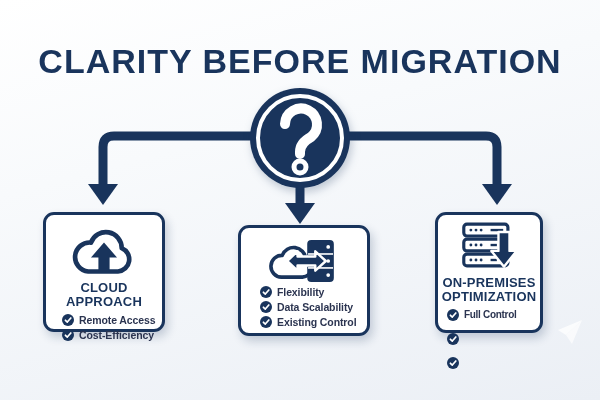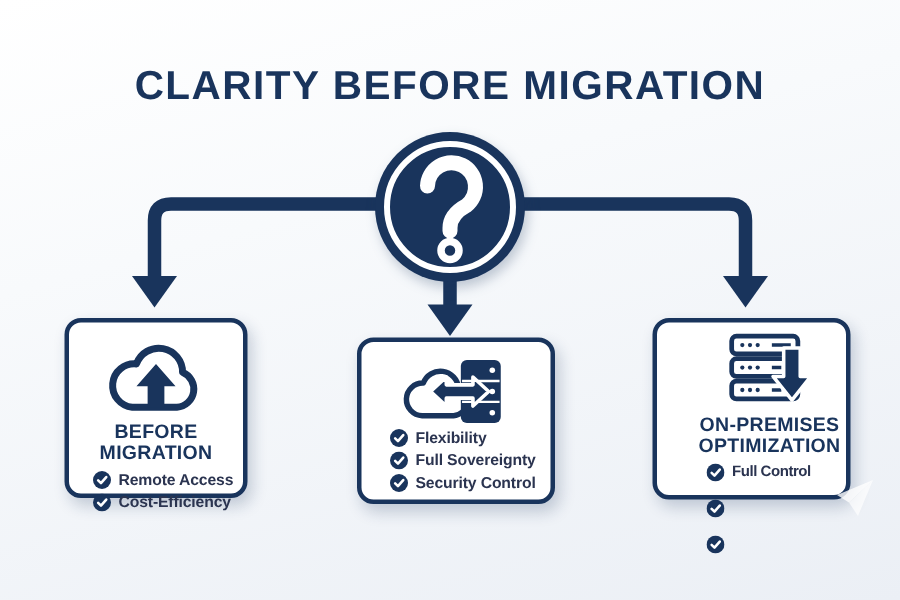--- a/index.html
+++ b/index.html
@@ -14,37 +14,37 @@
     font-family:"Liberation Sans","DejaVu Sans",sans-serif;
     width:600px;height:400px;overflow:hidden;
   }
   .canvas{
     position:relative;width:600px;height:400px;
     background:linear-gradient(165deg,var(--bg-top) 0%,#f8fafc 35%,var(--bg-bottom) 100%);
   }
   .page-title{
     position:absolute;top:42px;left:0;width:600px;
     text-align:center;
-    font-size:27px;font-weight:800;letter-spacing:1px;
+    font-size:34px;font-weight:800;letter-spacing:1px;
     color:var(--navy);
   }
   .connectors{position:absolute;top:0;left:0;color:var(--navy);}
   .q-circle{position:absolute;left:248px;top:86px;color:var(--navy);
     filter:drop-shadow(2px 4px 4px rgba(25,52,92,.25));}
   .branch-box{
     position:absolute;
     background:var(--box-bg);
     border:3px solid var(--navy);
     border-radius:11px;
     box-shadow:3px 5px 10px rgba(25,52,92,.22);
     display:flex;flex-direction:column;align-items:center;
   }
   .box-left{left:43px;top:212px;width:122px;height:120px;padding-top:9px;}
   .box-mid{left:238px;top:225px;width:132px;height:111px;padding-top:8px;}
-  .box-right{left:435px;top:212px;width:132px;height:121px;padding-top:6px;padding-left:24px;}
+  .box-right{left:435px;top:212px;width:108px;height:121px;padding-top:6px;}
   .box-icon{color:var(--navy);flex:0 0 auto;}
   .box-title{
     font-size:13px;font-weight:800;letter-spacing:.2px;
     color:var(--navy);text-align:center;line-height:1.1;
     margin:3px 0 4px 0;
   }
   .item-list{display:flex;flex-direction:column;gap:3px;align-self:stretch;}
   .box-left  .item-list{padding-left:16px;}
   .box-mid   .item-list{padding-left:19px;justify-content:center;}
   .box-right .item-list{padding-left:9px;gap:12px;}
@@ -77,21 +77,21 @@
     <circle cx="52" cy="52" r="42" fill="none" stroke="#ffffff" stroke-width="4"></circle>
     <path d="M37 38 a16 16 0 1 1 26 13 q-11 6 -11 15 v2" fill="none" stroke="#ffffff" stroke-width="10" stroke-linecap="round"></path>
     <circle cx="52" cy="81" r="6" fill="none" stroke="#ffffff" stroke-width="5"></circle>
   </svg>
 
   <div class="branch-box box-left">
     <svg class="box-icon" width="82" height="54" viewBox="0 0 84 58" aria-hidden="true">
       <path d="M25 51 H57 A13 13 0 0 0 61 26 A17 17 0 0 0 28 20 A14 14 0 0 0 25 51 Z" fill="#ffffff" stroke="currentColor" stroke-width="5" stroke-linejoin="round"></path>
       <polygon points="42,20 56,36 48,36 48,51 36,51 36,36 28,36" fill="currentColor"></polygon>
     </svg>
-    <div class="box-title">BEFORE MIGRATION</div>
+    <div class="box-title">CLOUD APPROACH</div>
     <div class="item-list">
       <div class="list-item">
         <svg class="check" width="12" height="12" viewBox="0 0 14 14">
             <circle cx="7" cy="7" r="7" fill="currentColor"></circle>
             <path d="M4 7.3 L6.2 9.4 L10.3 4.7" fill="none" stroke="#ffffff" stroke-width="2" stroke-linecap="round" stroke-linejoin="round"></path>
           </svg>
         <span class="item-label">Remote Access</span>
       </div>
       <div class="list-item">
         <svg class="check" width="12" height="12" viewBox="0 0 14 14">
@@ -120,28 +120,28 @@
             <circle cx="7" cy="7" r="7" fill="currentColor"></circle>
             <path d="M4 7.3 L6.2 9.4 L10.3 4.7" fill="none" stroke="#ffffff" stroke-width="2" stroke-linecap="round" stroke-linejoin="round"></path>
           </svg>
         <span class="item-label">Flexibility</span>
       </div>
       <div class="list-item">
         <svg class="check" width="12" height="12" viewBox="0 0 14 14">
             <circle cx="7" cy="7" r="7" fill="currentColor"></circle>
             <path d="M4 7.3 L6.2 9.4 L10.3 4.7" fill="none" stroke="#ffffff" stroke-width="2" stroke-linecap="round" stroke-linejoin="round"></path>
           </svg>
-        <span class="item-label">Full Sovereignty</span>
+        <span class="item-label">Data Scalability</span>
       </div>
       <div class="list-item">
         <svg class="check" width="12" height="12" viewBox="0 0 14 14">
             <circle cx="7" cy="7" r="7" fill="currentColor"></circle>
             <path d="M4 7.3 L6.2 9.4 L10.3 4.7" fill="none" stroke="#ffffff" stroke-width="2" stroke-linecap="round" stroke-linejoin="round"></path>
           </svg>
-        <span class="item-label">Security Control</span>
+        <span class="item-label">Existing Control</span>
       </div>
     </div>
   </div>
 
   <div class="branch-box box-right">
     <svg class="box-icon" width="78" height="52" viewBox="0 0 84 66" aria-hidden="true">
       <rect x="10" y="4" width="56" height="15" rx="4" fill="#ffffff" stroke="currentColor" stroke-width="4"></rect>
       <rect x="10" y="23" width="56" height="15" rx="4" fill="#ffffff" stroke="currentColor" stroke-width="4"></rect>
       <rect x="10" y="42" width="56" height="15" rx="4" fill="#ffffff" stroke="currentColor" stroke-width="4"></rect>
       <circle cx="19" cy="11.5" r="1.8" fill="currentColor"></circle>

